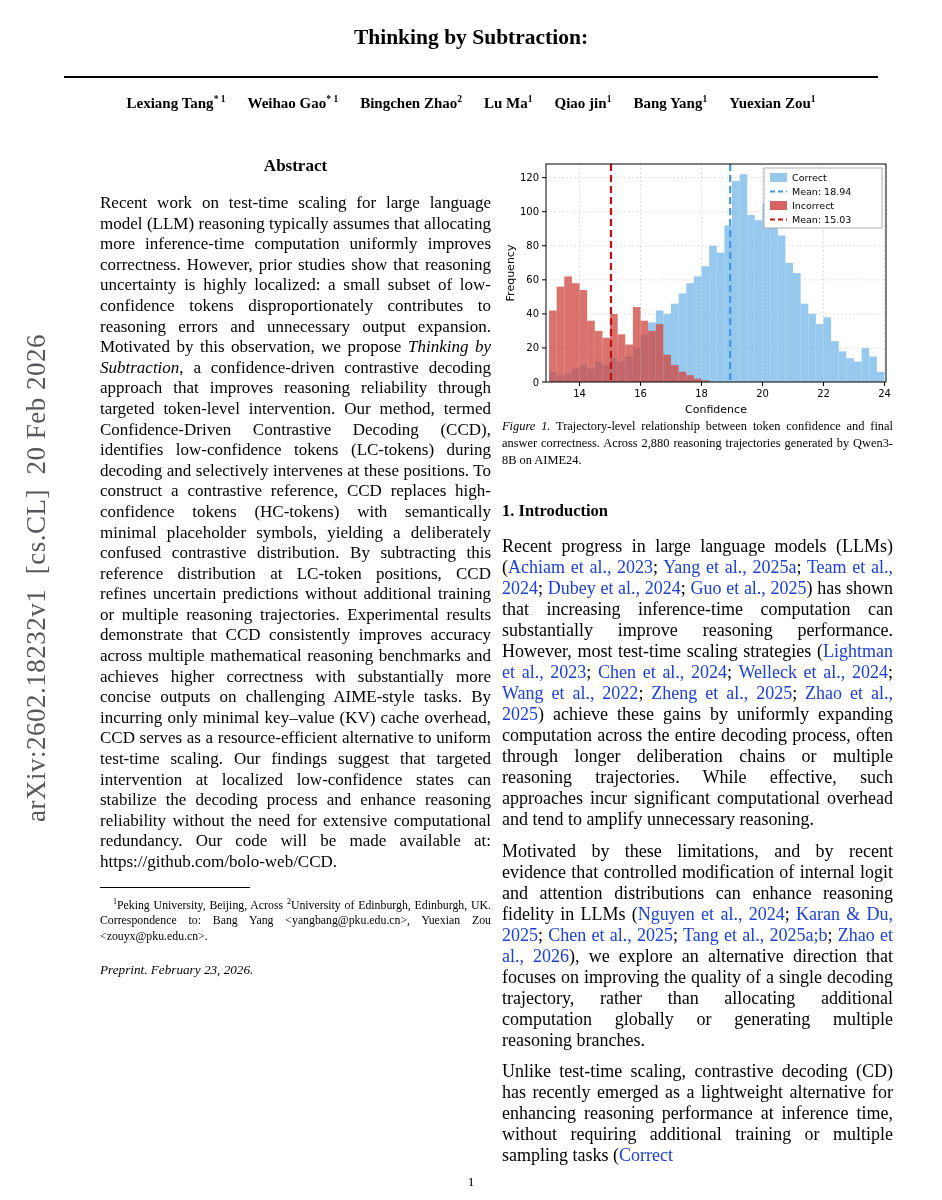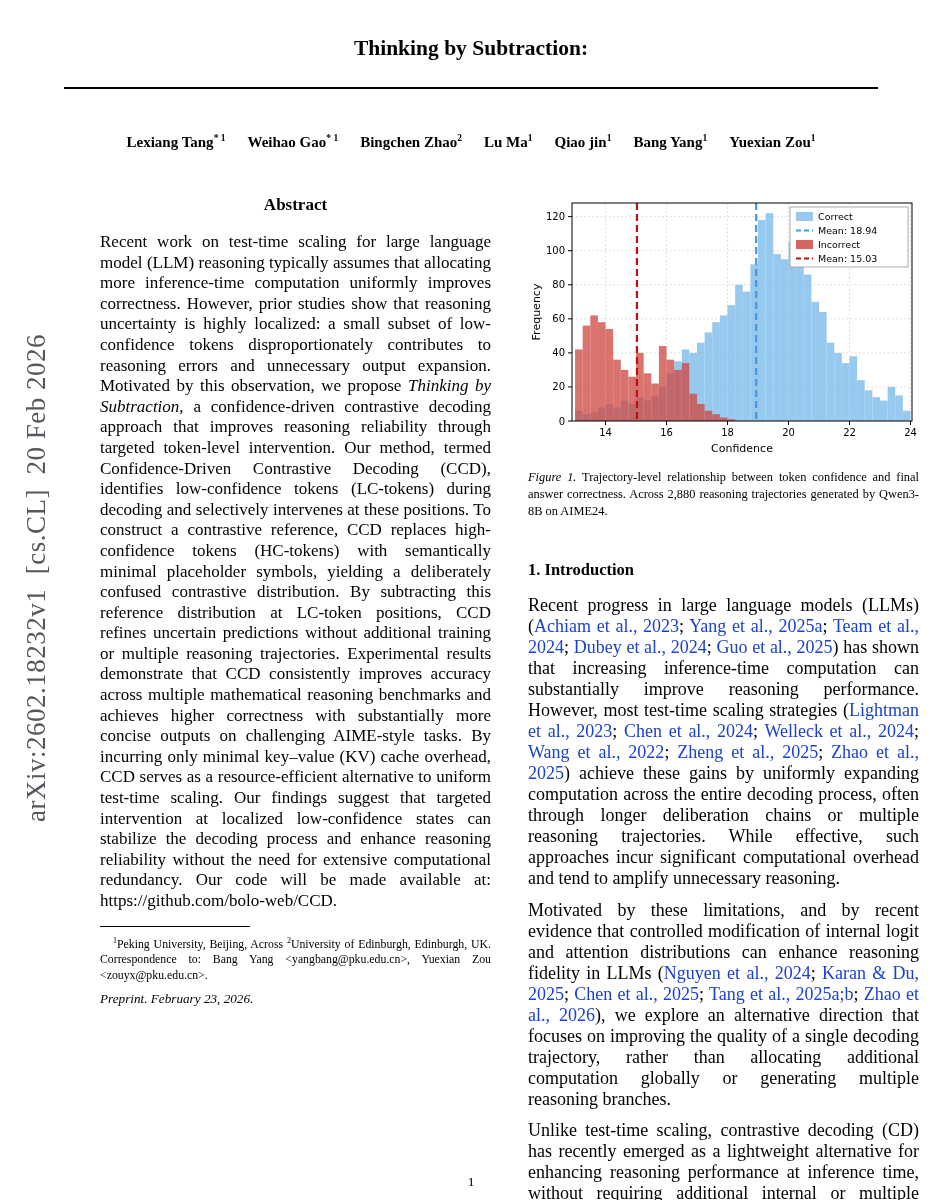--- a/index.html
+++ b/index.html
@@ -6,49 +6,49 @@
   html,body { background: #e8e8e8; }
   body { font-family: "Liberation Serif", serif; color: #000; }
   .page { position: relative; width: 942px; height: 1200px; background: #fff; margin: 0 auto; overflow: hidden; }
 
   .arxiv-stamp {
     position: absolute; left: 36px; top: 578px;
     transform: translate(-50%,-50%) rotate(-90deg);
     white-space: pre; font-size: 27px; color: #54585c; letter-spacing: 0.5px;
   }
 
-  .header { text-align: center; padding-top: 33px; }
+  .header { text-align: center; padding-top: 22px; }
   .paper-title { font-size: 21.5px; line-height: 30px; font-weight: bold; }
   .title-rule { width: 814px; margin: 24px auto 0 auto; border-top: 2px solid #000; }
-  .authors { margin-top: 44px; font-size: 15px; font-weight: bold; }
+  .authors { margin-top: 16px; font-size: 15px; font-weight: bold; }
   .author { margin: 0 11px; white-space: nowrap; }
   .author sup { font-size: 9.5px; font-weight: bold; }
 
-  .columns { display: flex; margin: 44px 0 0 100px; gap: 37px; }
+  .columns { display: flex; margin: 44px 0 0 100px; gap: 11px; }
   .col { width: 391px; flex: 0 0 391px; }
 
   .abstract-heading { text-align: center; font-size: 17px; font-weight: bold; margin-bottom: 17px; }
   .abstract-body { font-size: 17px; line-height: 20.6px; text-align: justify; }
   .it { font-style: italic; }
 
   .footnote-rule { width: 150px; border-top: 1.2px solid #000; margin: 14px 0 6px 0; }
   .footnote { font-size: 11.8px; line-height: 15.8px; text-align: justify; text-indent: 13px; }
   .footnote sup { font-size: 8px; }
-  .preprint { margin-top: 7px; font-style: italic; font-size: 13.2px; }
+  .preprint { margin-top: 17px; font-style: italic; font-size: 13.2px; }
 
   .chart { display: block; width: 390px; height: 262px; }
   .chart .grid { stroke: #c9c9c9; stroke-width: 0.8; stroke-dasharray: 1.5 2.6; }
   .chart .tick { font: 10px "DejaVu Sans", sans-serif; fill: #000; }
   .chart .leg  { font: 9.5px "DejaVu Sans", sans-serif; fill: #000; }
   .chart .axis { font: 11px "DejaVu Sans", sans-serif; fill: #000; }
 
-  .caption { margin-top: 12px; font-size: 12.4px; line-height: 17px; text-align: justify; }
+  .caption { font-size: 12.4px; line-height: 17px; text-align: justify; }
   .cap-label { font-style: italic; }
 
-  .section-heading { font-size: 16.5px; font-weight: bold; margin: 40px 0 15px 0; }
+  .section-heading { font-size: 16.5px; font-weight: bold; margin: 32px 0 15px 0; }
   .body-para { font-size: 18px; line-height: 21px; text-align: justify; margin-bottom: 10.5px; }
   .cite { color: #1c41cf; cursor: pointer; }
 
   .page-number { position: absolute; left: 0; right: 0; bottom: 10px; text-align: center; font-size: 13.5px; }
 </style>
 </head>
 <body>
 
 <div class="page">
 
@@ -192,20 +192,20 @@
           <line x1="268" y1="63.5" x2="285" y2="63.5" stroke="#c01010" stroke-width="2" stroke-dasharray="5 3"></line>
           <text class="leg" x="290" y="67">Mean: 15.03</text>
         </svg>
       <p class="caption">
         <span class="cap-label">Figure 1.</span>
         <span>Trajectory-level relationship between token confidence and final answer correctness. Across 2,880 reasoning trajectories generated by Qwen3-8B on AIME24.</span>
       </p>
       <h2 class="section-heading">1. Introduction</h2>
       <p class="body-para"><span>Recent progress in large language models (LLMs) (</span><span class="cite">Achiam et al., 2023</span><span>; </span><span class="cite">Yang et al., 2025a</span><span>; </span><span class="cite">Team et al., 2024</span><span>; </span><span class="cite">Dubey et al., 2024</span><span>; </span><span class="cite">Guo et al., 2025</span><span>) has shown that increasing inference-time computation can substantially improve reasoning performance. However, most test-time scaling strategies (</span><span class="cite">Lightman et al., 2023</span><span>; </span><span class="cite">Chen et al., 2024</span><span>; </span><span class="cite">Welleck et al., 2024</span><span>; </span><span class="cite">Wang et al., 2022</span><span>; </span><span class="cite">Zheng et al., 2025</span><span>; </span><span class="cite">Zhao et al., 2025</span><span>) achieve these gains by uniformly expanding computation across the entire decoding process, often through longer deliberation chains or multiple reasoning trajectories. While effective, such approaches incur significant computational overhead and tend to amplify unnecessary reasoning.</span></p>
       <p class="body-para"><span>Motivated by these limitations, and by recent evidence that controlled modification of internal logit and attention distributions can enhance reasoning fidelity in LLMs (</span><span class="cite">Nguyen et al., 2024</span><span>; </span><span class="cite">Karan &amp; Du, 2025</span><span>; </span><span class="cite">Chen et al., 2025</span><span>; </span><span class="cite">Tang et al., 2025a;b</span><span>; </span><span class="cite">Zhao et al., 2026</span><span>), we explore an alternative direction that focuses on improving the quality of a single decoding trajectory, rather than allocating additional computation globally or generating multiple reasoning branches.</span></p>
-      <p class="body-para"><span>Unlike test-time scaling, contrastive decoding (CD) has recently emerged as a lightweight alternative for enhancing reasoning performance at inference time, without requiring additional internal or multiple sampling paths (</span><span class="cite">Correct</span></p>
+      <p class="body-para"><span>Unlike test-time scaling, contrastive decoding (CD) has recently emerged as a lightweight alternative for enhancing reasoning performance at inference time, without requiring additional training or multiple sampling tasks (</span><span class="cite">Correct</span></p>
     </div>
 
   </div>
 
   <div class="page-number">1</div>
 
 </div>
 
 </body></html>

